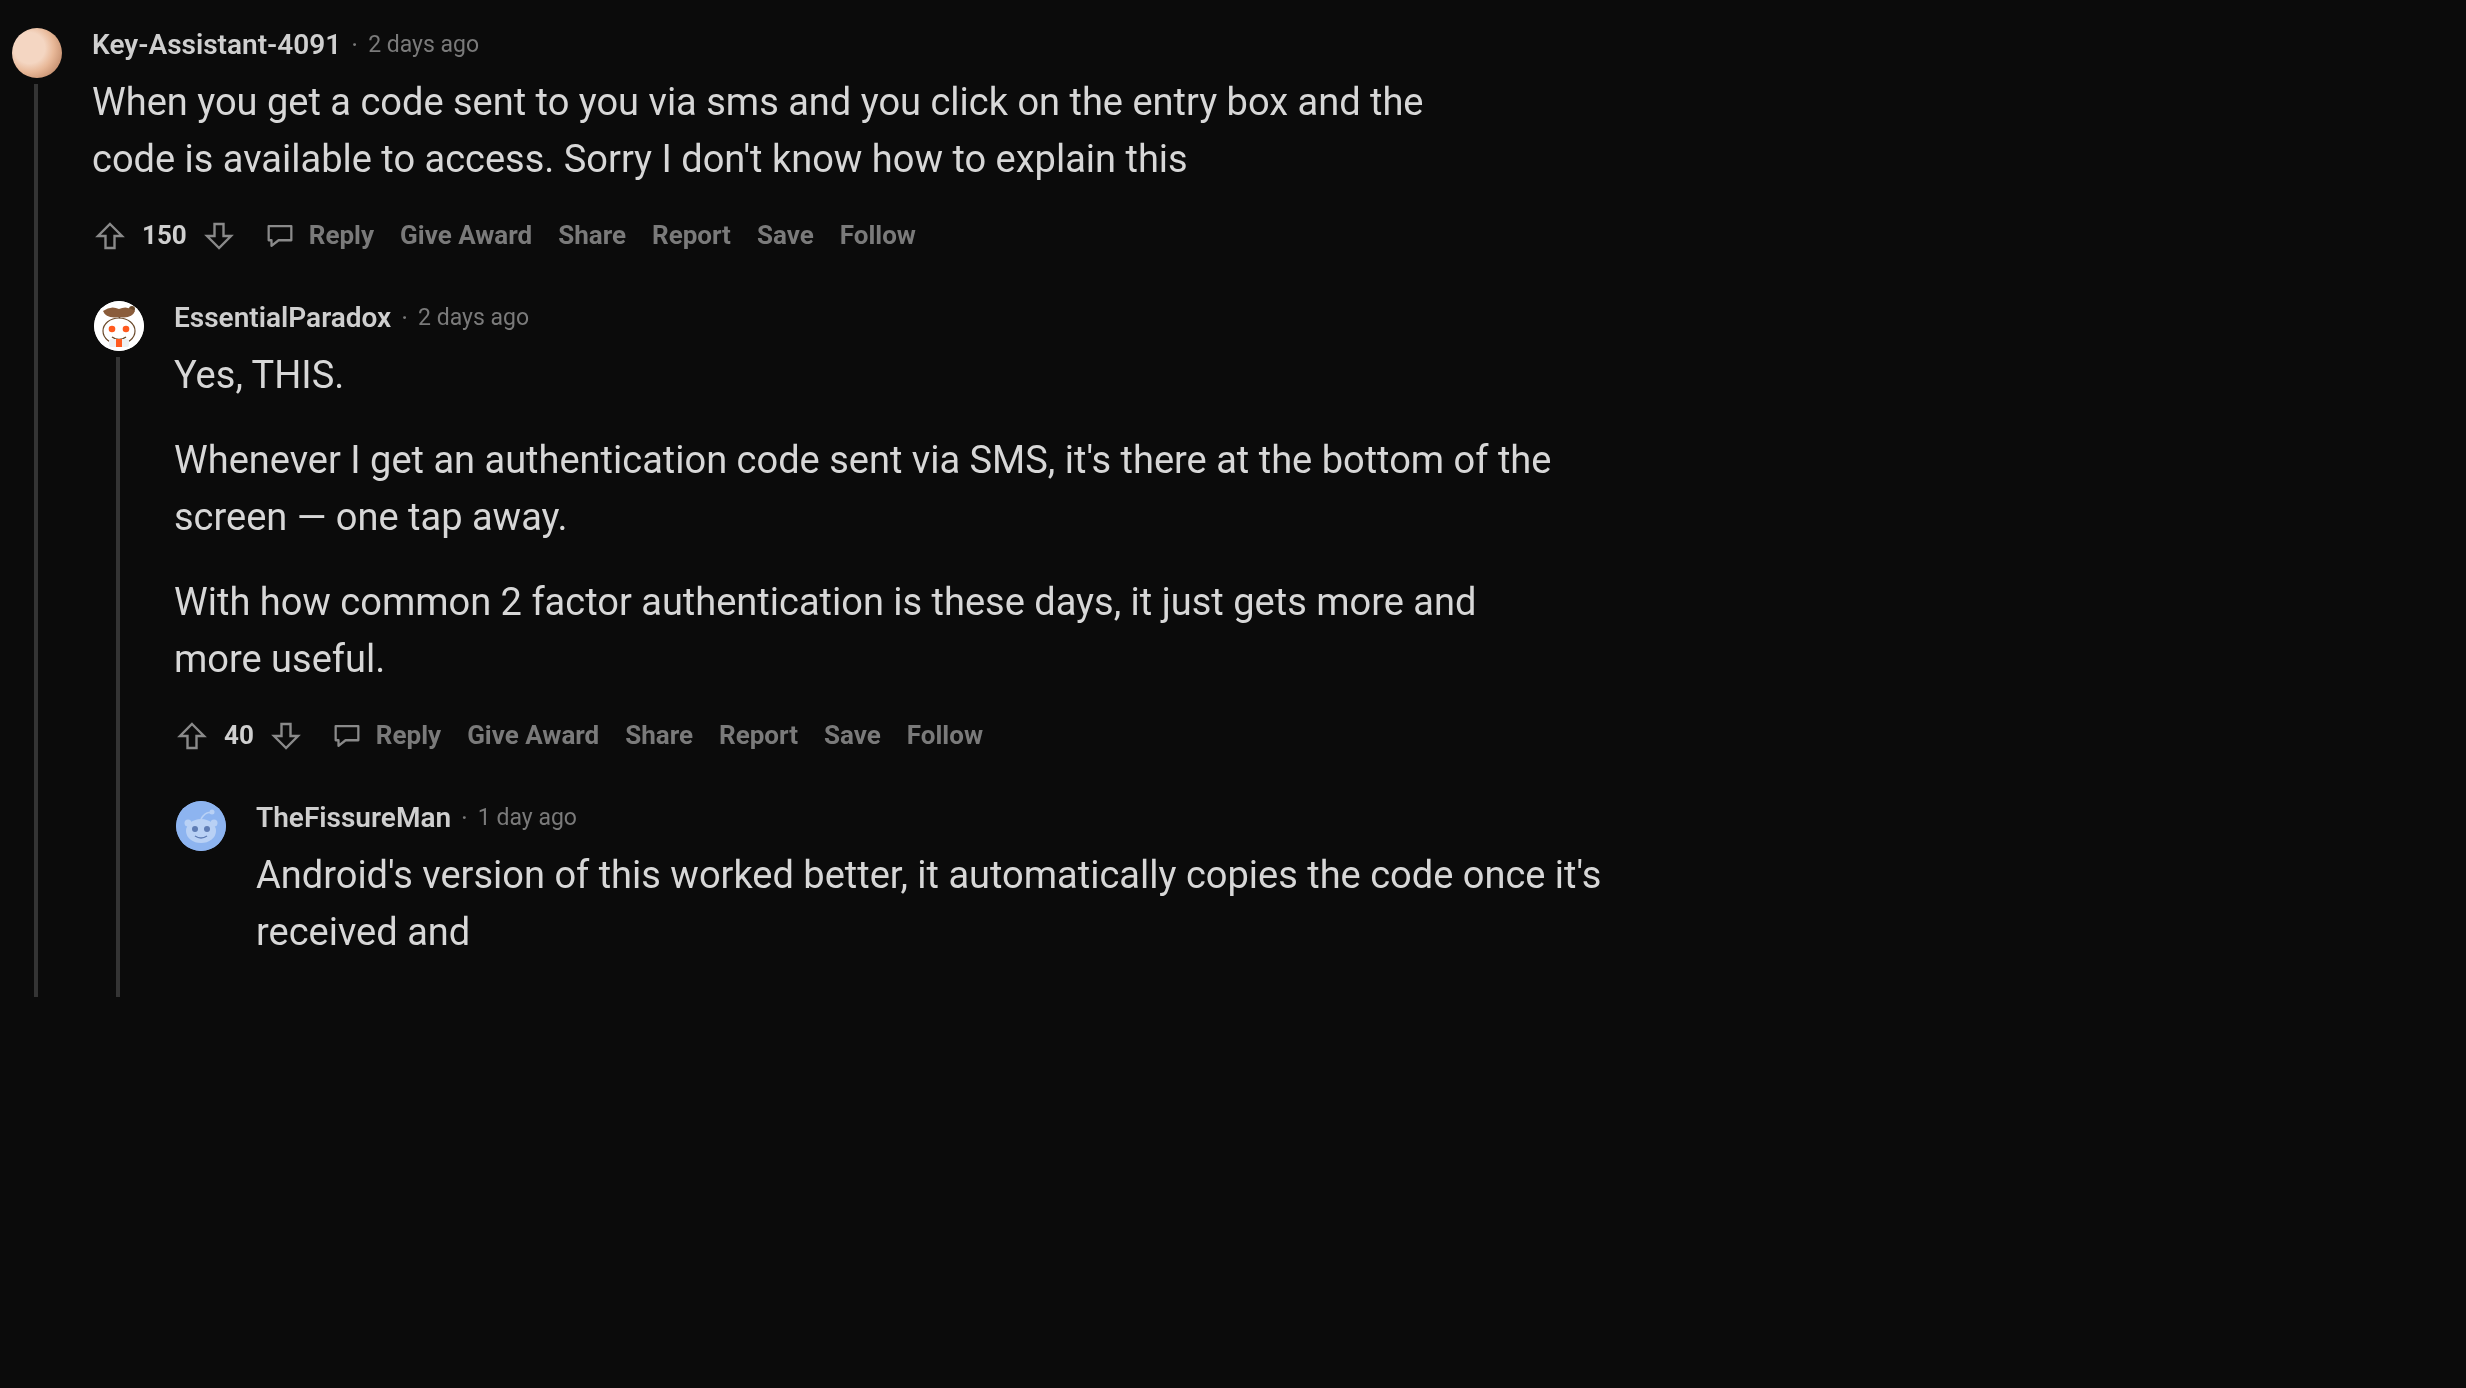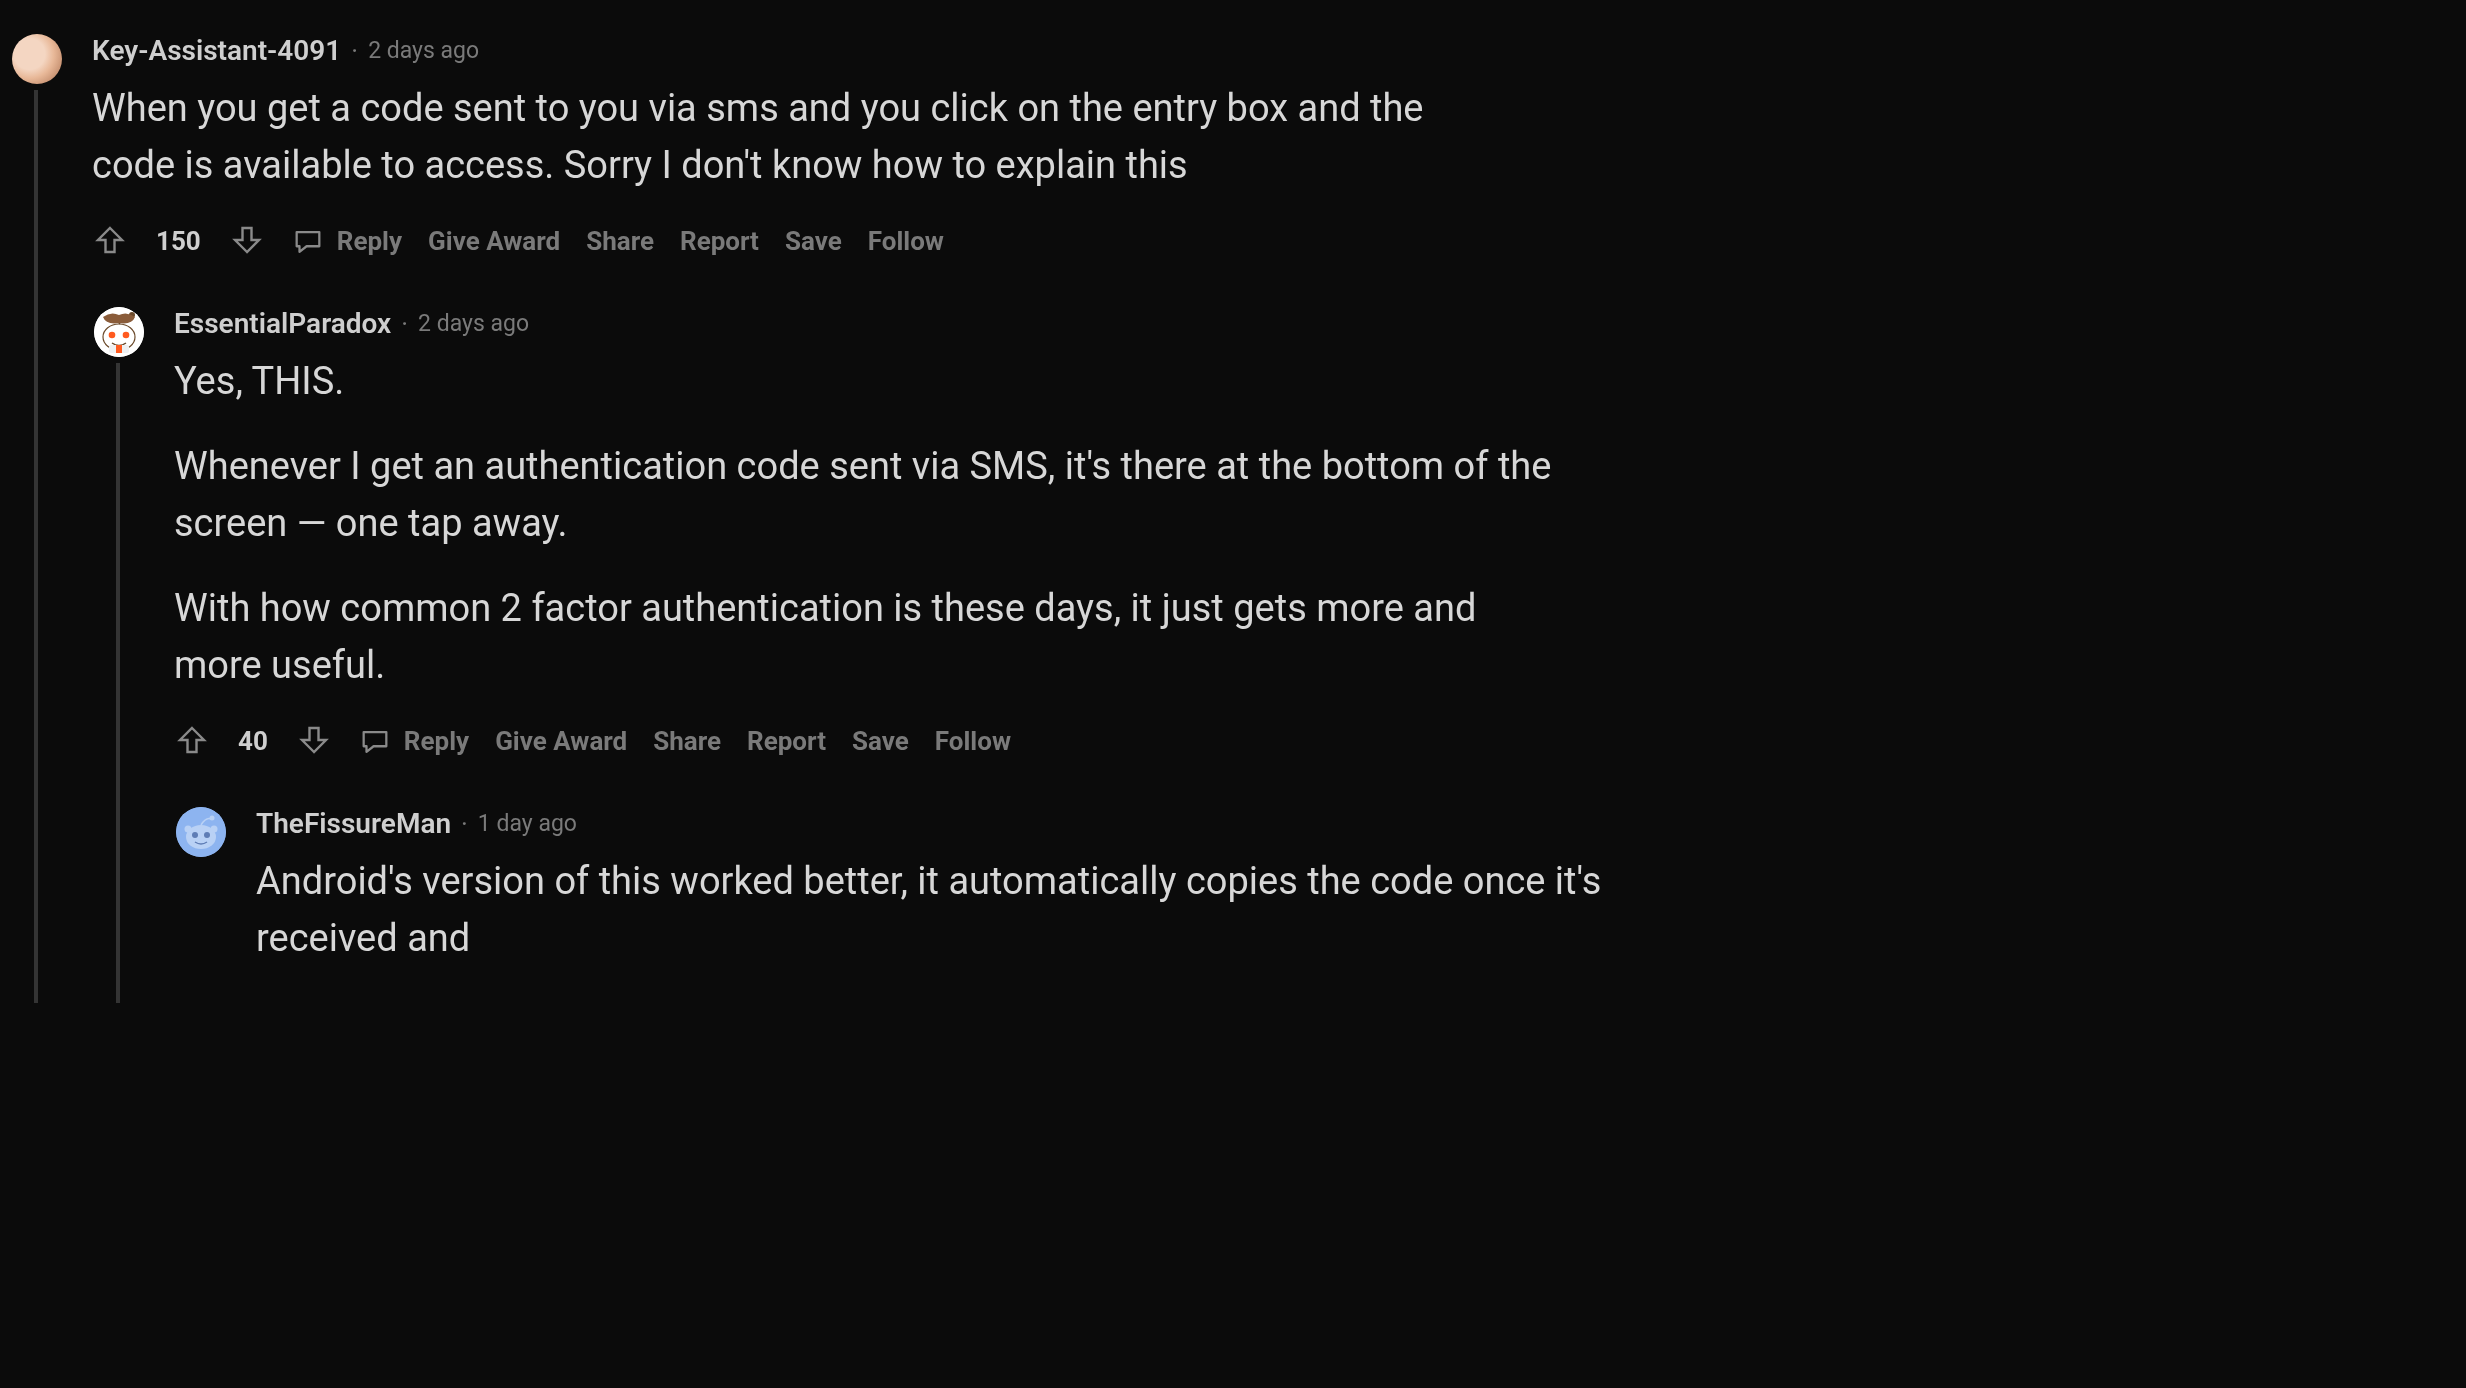--- a/index.html
+++ b/index.html
@@ -24,21 +24,21 @@
   }
   .viewport {
     width: 2466px;
     height: 1388px;
     position: relative;
     overflow: hidden;
   }
   .thread {
     position: absolute;
     left: 34px;
-    top: 6px;
+    top: 0;
     right: 20px;
     padding-top: 24px;
   }
   .comment {
     position: relative;
     padding-left: 58px;
     margin-bottom: 36px;
   }
   .threadline {
     position: absolute;
@@ -103,22 +103,22 @@
   .actions {
     display: flex;
     align-items: center;
     gap: 26px;
     color: var(--muted);
     font-weight: 700;
     font-size: 26px;
   }
   .vote {
     display: flex;
-    align-items: flex-start;
-    gap: 28px;
+    align-items: center;
+    gap: 14px;
   }
   .icon-btn {
     display: inline-flex;
     align-items: center;
     justify-content: center;
     color: var(--icon);
     cursor: pointer;
   }
   .score {
     color: var(--bold);

